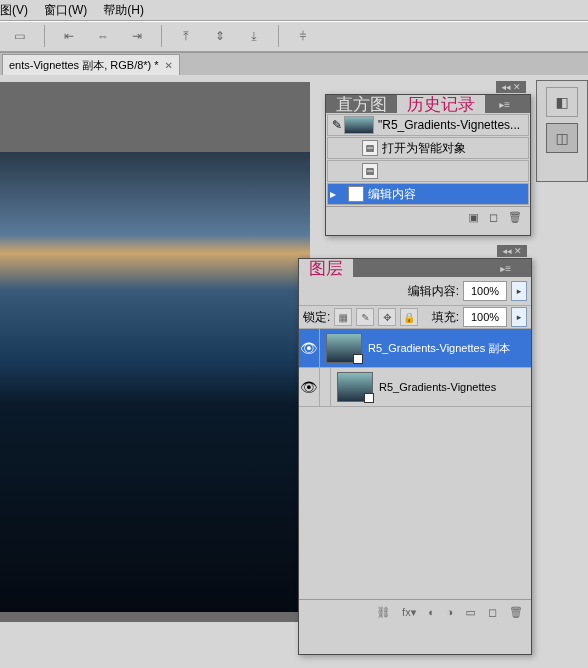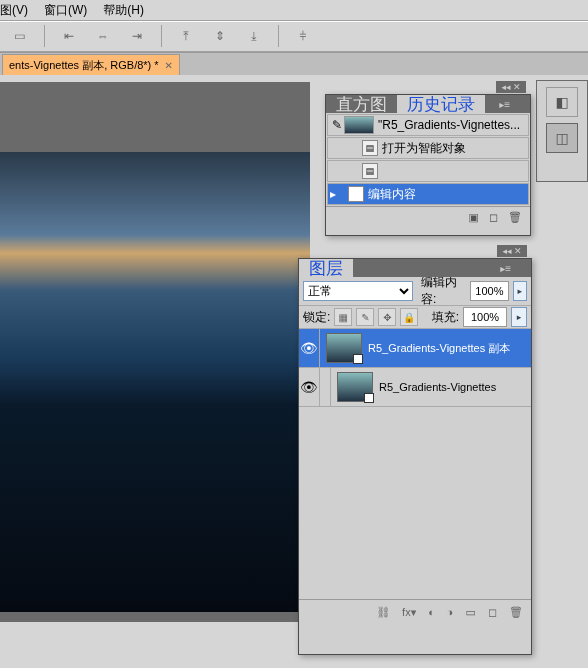--- a/index.html
+++ b/index.html
@@ -3,28 +3,28 @@
 <meta charset="utf-8">
 <style>
 body{margin:0;font-family:"Microsoft YaHei",SimSun,sans-serif;font-size:12px;background:#d6d6d6;width:588px;height:668px;overflow:hidden;position:relative;color:#000}
 .menubar{height:20px;padding-left:0;display:flex;align-items:center;gap:16px}
 .menubar span{cursor:default}
 .hr{height:1px;background:#a0a0a0;box-shadow:0 1px 0 #fff}
 .toolbar{height:30px;display:flex;align-items:center;gap:6px;padding-left:6px}
 .tbtn{width:26px;height:24px;background:#d6d6d6;border:1px solid #d6d6d6;display:flex;align-items:center;justify-content:center;color:#666}
 .sep{width:1px;height:22px;background:#a0a0a0;margin:0 4px}
 .tabbar{height:22px;display:flex;align-items:flex-end;padding-left:2px;background:#bdbdbd;border-top:1px solid #999}
-.tab{height:20px;background:#fdba74;border:1px solid #999;border-bottom:none;padding:0 6px;display:flex;align-items:center;gap:6px;font-size:11px}
+.tab{height:20px;background:#e5e5e5;border:1px solid #999;border-bottom:none;padding:0 6px;display:flex;align-items:center;gap:6px;font-size:11px}
 .tab .x{color:#666;font-size:10px;cursor:pointer}
 .canvas-area{position:absolute;left:0;top:82px;width:310px;height:540px;background:#6a6a6a}
 .canvas{position:absolute;left:0;top:70px;width:310px;height:460px;background:linear-gradient(180deg,#2a3a4a 0%,#5a7a9a 18%,#cda56d 22%,#3a5a7a 30%,#1a3a5a 45%,#0a1a2a 55%,#050a12 100%)}
 .panel{position:absolute;background:#d0d0d0;border:1px solid #4a4a4a;box-shadow:2px 2px 6px rgba(0,0,0,.3)}
 .pheader{height:18px;background:#6a6a6a;display:flex;align-items:center;position:relative}
 .ptab{height:18px;padding:0 10px;display:flex;align-items:center;color:#ddd;background:#6a6a6a;font-size:17px}
-.ptab.active{background:#d0d0d0;color:#1d4ed8}
+.ptab.active{background:#d0d0d0;color:#be185d}
 .pmenu{position:absolute;right:20px;top:4px;color:#ccc;font-size:10px}
 .pcollapse{position:absolute;right:4px;top:-14px;width:30px;height:12px;background:#6a6a6a;color:#ccc;font-size:9px;text-align:center;line-height:12px}
 .hist-panel{left:325px;top:94px;width:204px;height:140px}
 .hist-row{height:20px;display:flex;align-items:center;padding:0 2px;border:1px solid #aaa;margin:1px}
 .hist-row.sel{background:#3875d7;color:#fff}
 .hist-row .thumb{width:28px;height:16px;background:linear-gradient(#8bb,#234);margin-right:4px;border:1px solid #999}
 .hist-row .icon{width:14px;height:14px;border:1px solid #888;margin:0 4px;background:#f0f0f0;display:flex;align-items:center;justify-content:center;font-size:9px}
 .hist-row .lbl{white-space:nowrap;overflow:hidden}
 .hist-foot{height:20px;border-top:1px solid #999;display:flex;justify-content:flex-end;align-items:center;gap:10px;padding-right:8px}
 .hist-foot span{font-size:11px;color:#555}
@@ -125,23 +125,20 @@
   </div>
 </div>
 
 <div class="panel layers-panel">
   <div class="pcollapse">◂◂ ✕</div>
   <div class="pheader">
     <div class="ptab active">图层</div>
     <span class="pmenu">▸≡</span>
   </div>
   <div class="lp-row">
-    <select class="blend">
-      <option>正常</option>
-    </select>
     <span style="flex:1"></span>
     <label>编辑内容:</label>
     <span class="numbox">100%</span>
     <span class="arrow">▸</span>
   </div>
   <div class="lockbar">
     <label>锁定:</label>
     <span class="li">▦</span>
     <span class="li">✎</span>
     <span class="li">✥</span>

